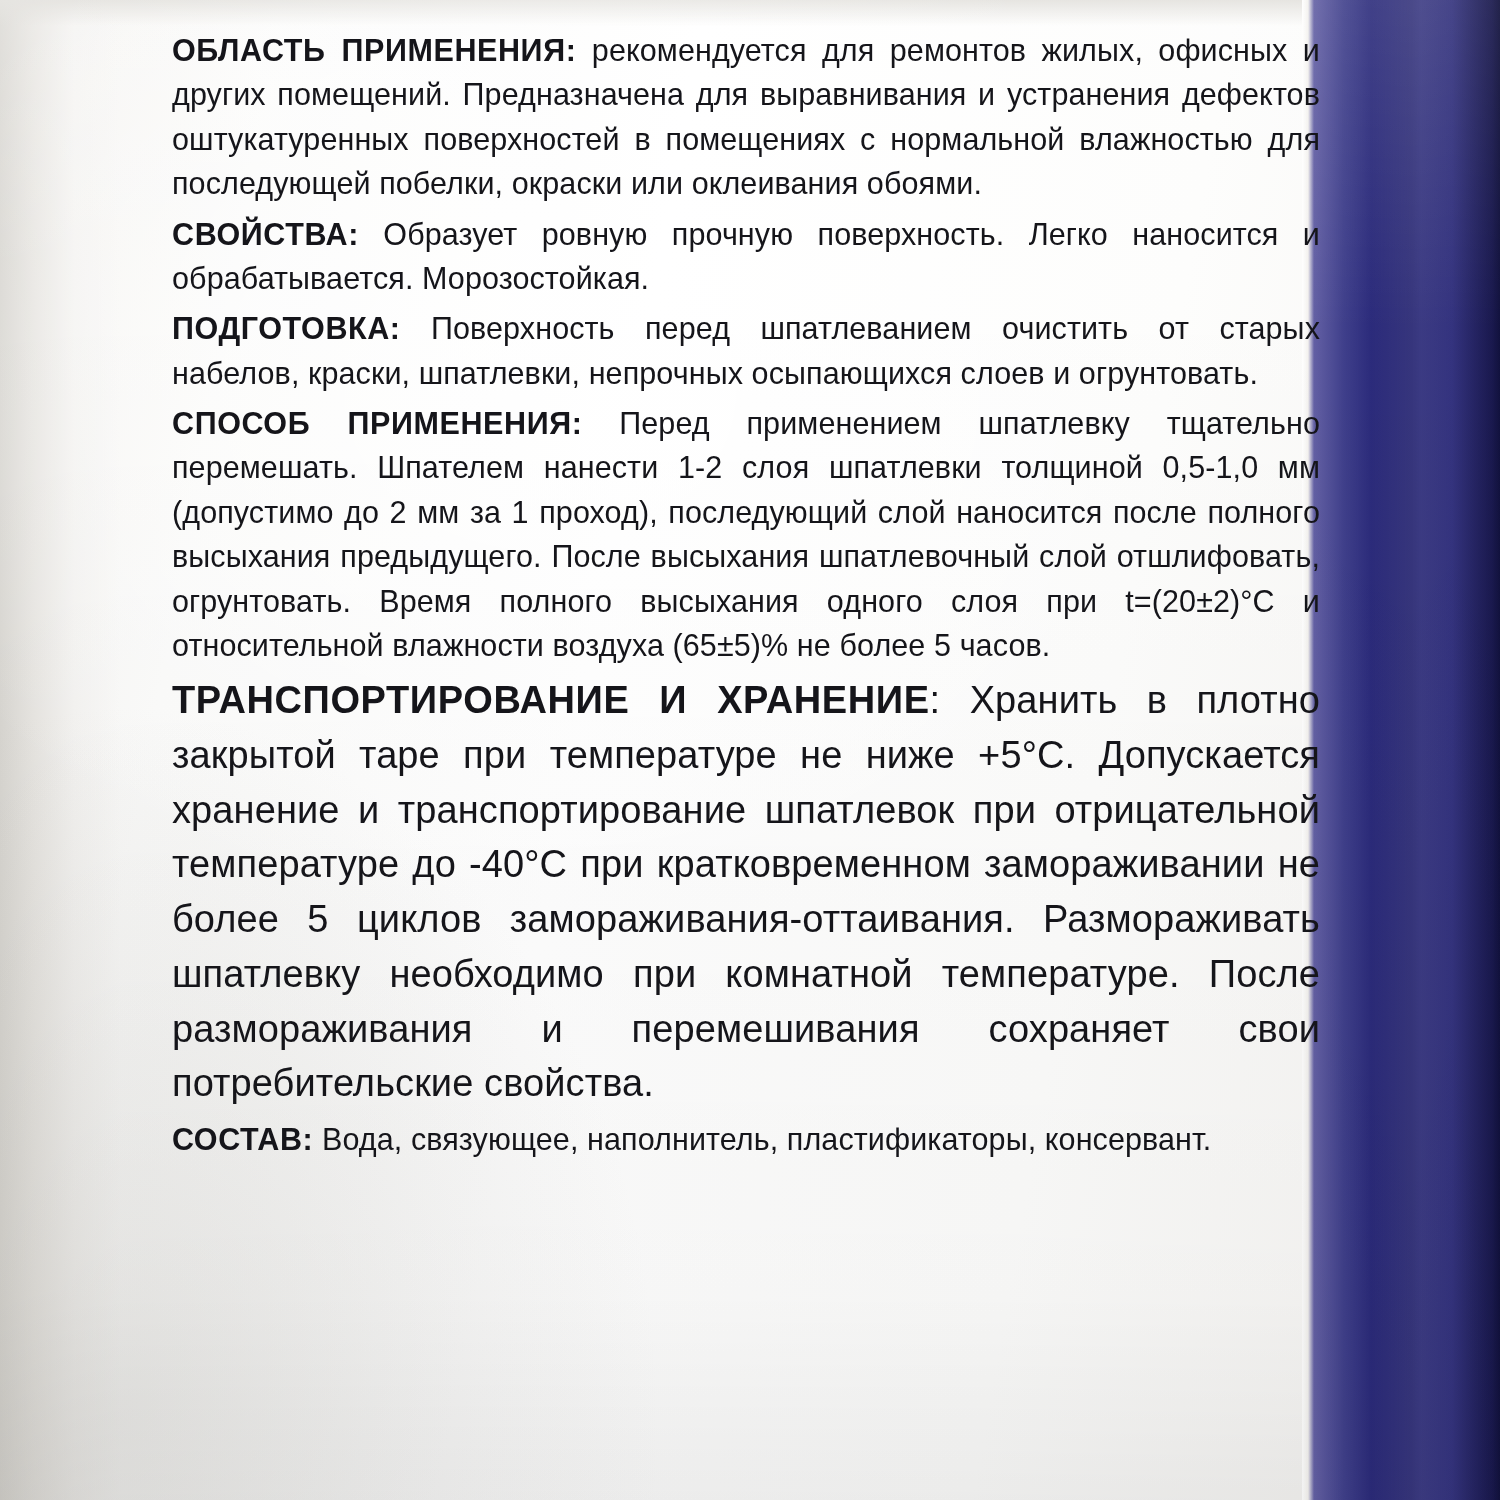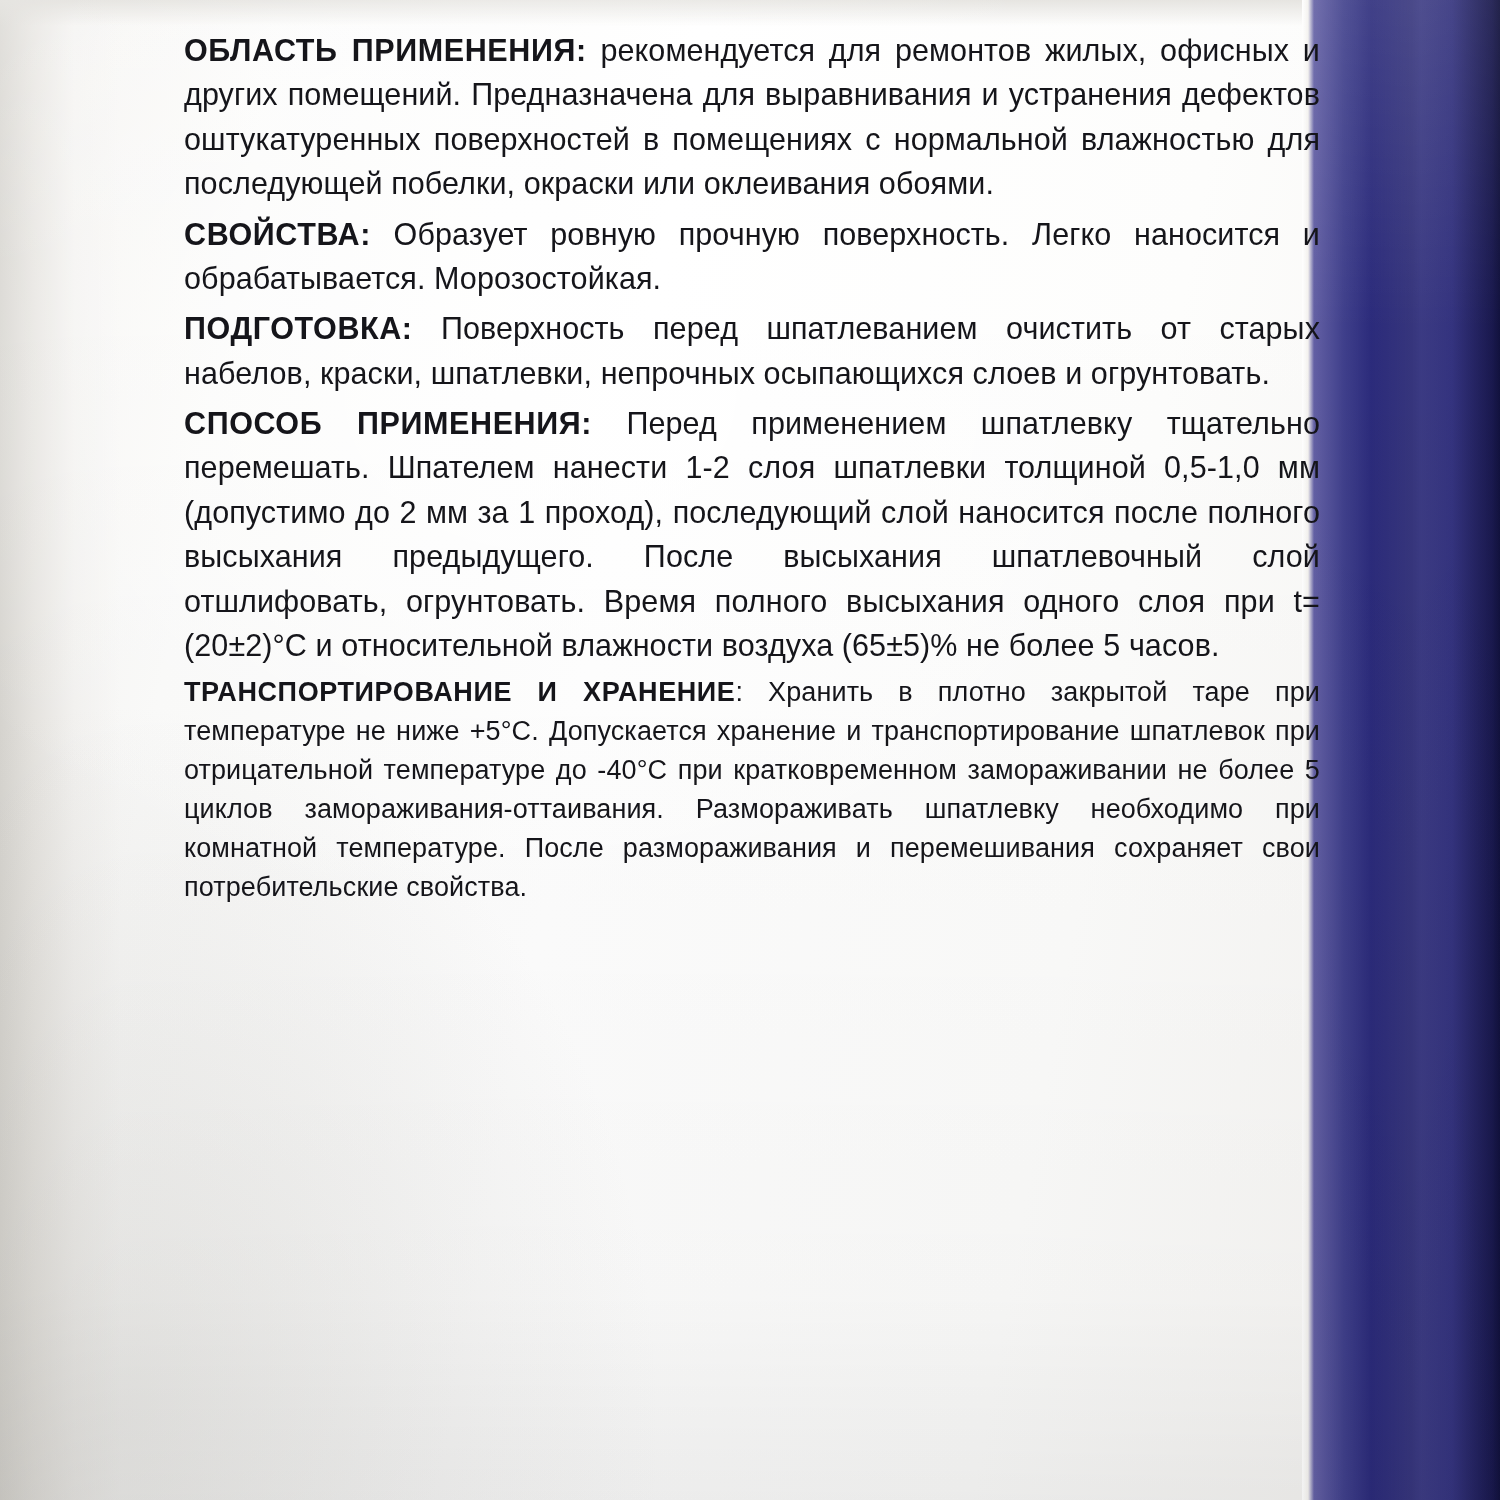--- a/index.html
+++ b/index.html
@@ -93,32 +93,32 @@
     color: #15151a;
     font-family: "Liberation Sans", sans-serif;
     font-size: 30.5px;
     line-height: 1.455;
     letter-spacing: 0.1px;
     text-align: justify;
     text-justify: inter-word;
   }
 
   .para {
-    margin: 0 0 2px 12px;
+    margin: 0 0 2px 0;
   }
   .para + .para {
     margin-top: 6px;
   }
   .heading {
     font-weight: bold;
     letter-spacing: 0.6px;
   }
   
   .tight {
-    font-size: 27px;
+    font-size: 38px;
     line-height: 1.44;
   }
   .last-line-left {
     text-align-last: left;
   }
 </style>
 </head>
 <body>
 
 <div id="photo">
@@ -132,18 +132,19 @@
 
     <p class="para last-line-left"><span class="heading">СВОЙСТВА:</span><span> Образует ровную прочную поверхность. Легко наносится и обрабатывается. Морозостойкая.</span></p>
 
     <p class="para last-line-left"><span class="heading">ПОДГОТОВКА:</span><span> Поверхность перед шпатлеванием очистить от старых набелов, краски, шпатлевки, непрочных осыпающихся слоев и огрунтовать.</span></p>
 
     <p class="para last-line-left"><span class="heading">СПОСОБ ПРИМЕНЕНИЯ:</span><span> Перед применением шпатлевку тщательно перемешать. Шпателем нанести 1-2 слоя шпатлевки толщиной 0,5-1,0 мм (допустимо до 2 мм за 1 проход), последующий слой наносится после полного высыхания предыдущего. После высыхания шпатлевочный слой отшлифовать, огрунтовать. Время полного высыхания одного слоя при t=(20±2)°С и относительной влажности воздуха (65±5)% не более 5 часов.</span></p>
 
     <p class="para tight last-line-left"><span class="heading">ТРАНСПОРТИРОВАНИЕ И ХРАНЕНИЕ</span><span>: Хранить в плотно закрытой таре при температуре не ниже +5°С. Допускается хранение и транспортирование шпатлевок при отрицательной температуре до -40°С при кратковременном замораживании не более 5 циклов замораживания-оттаивания. Размораживать шпатлевку необходимо при комнатной температуре. После размораживания и перемешивания сохраняет свои потребительские свойства.</span></p>
 
 
+    <p class="para last-line-left"><span class="heading">СОСТАВ:</span><span> Вода, связующее, наполнитель, пластификаторы, консервант.</span></p>
 
 
   </div>
 
   <div class="blue-band"></div>
 </div>
 
 </body></html>

